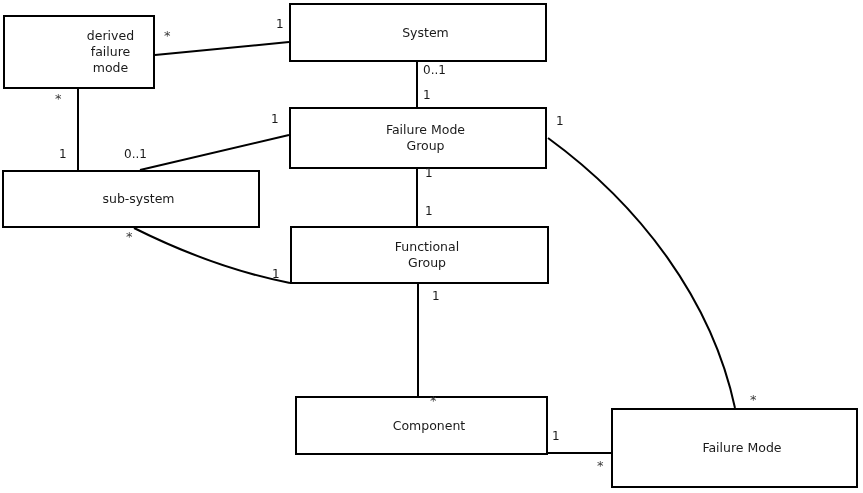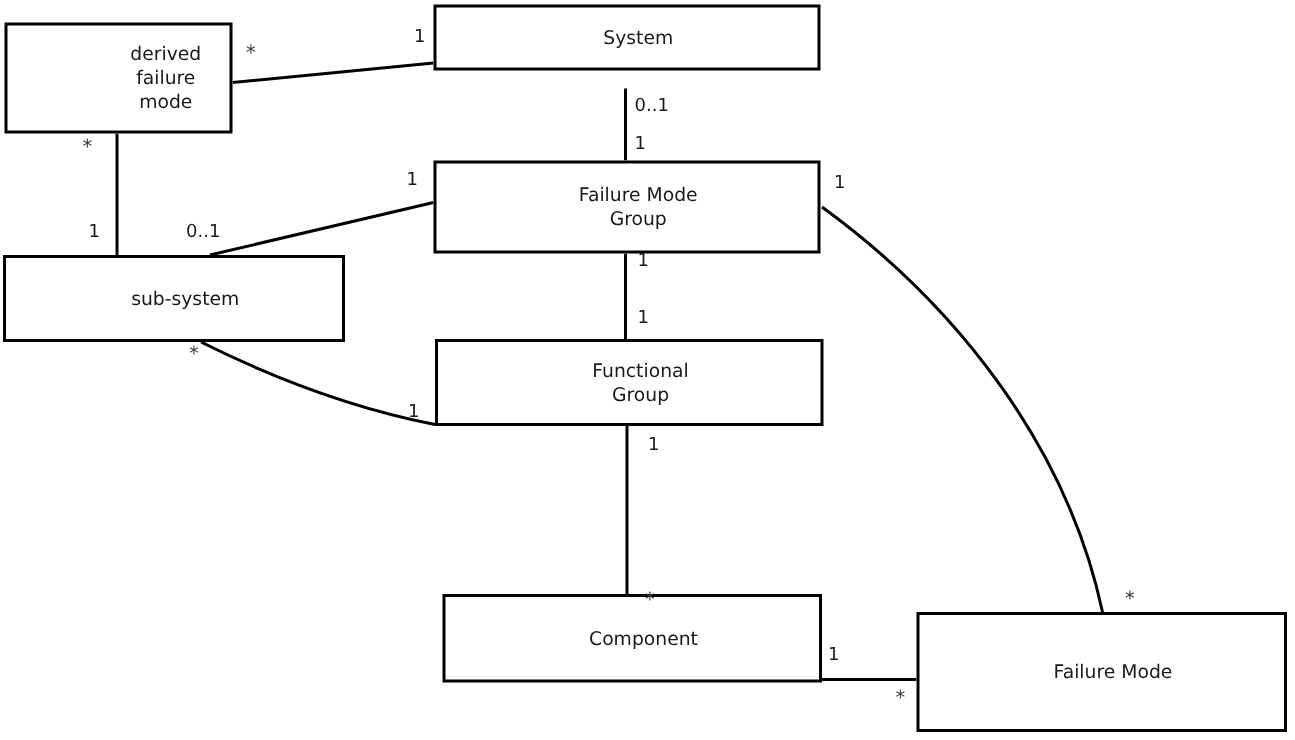--- a/index.html
+++ b/index.html
@@ -37,23 +37,23 @@
     z-index: 3;
     padding-left: 15px;
   }
   .uml-box .box-label {
     white-space: pre-line;
     display: block;
   }
   
   #box-derived-failure-mode { left: 3px;   top: 15px;  width: 152px; height: 74px; }
   #box-derived-failure-mode .box-label { transform: translateX(24px); }
-  #box-system              { left: 289px; top: 3px;   width: 258px; height: 44px; text-align: center; }
+  #box-system              { left: 289px; top: 3px;   width: 258px; height: 59px; text-align: center; }
   #box-failure-mode-group  { left: 289px; top: 107px; width: 258px; height: 62px; }
-  #box-sub-system          { left: 2px;   top: 170px; width: 228px; height: 58px; }
+  #box-sub-system          { left: 2px;   top: 170px; width: 258px; height: 58px; }
   #box-functional-group    { left: 290px; top: 226px; width: 259px; height: 58px; text-align: center; }
   #box-component           { left: 295px; top: 396px; width: 253px; height: 59px; }
   #box-failure-mode        { left: 611px; top: 408px; width: 247px; height: 80px; }
 
   .mult {
     position: absolute;
     font-size: 12px;
     color: #1a1a1a;
     font-family: "DejaVu Sans", sans-serif;
     white-space: nowrap;

